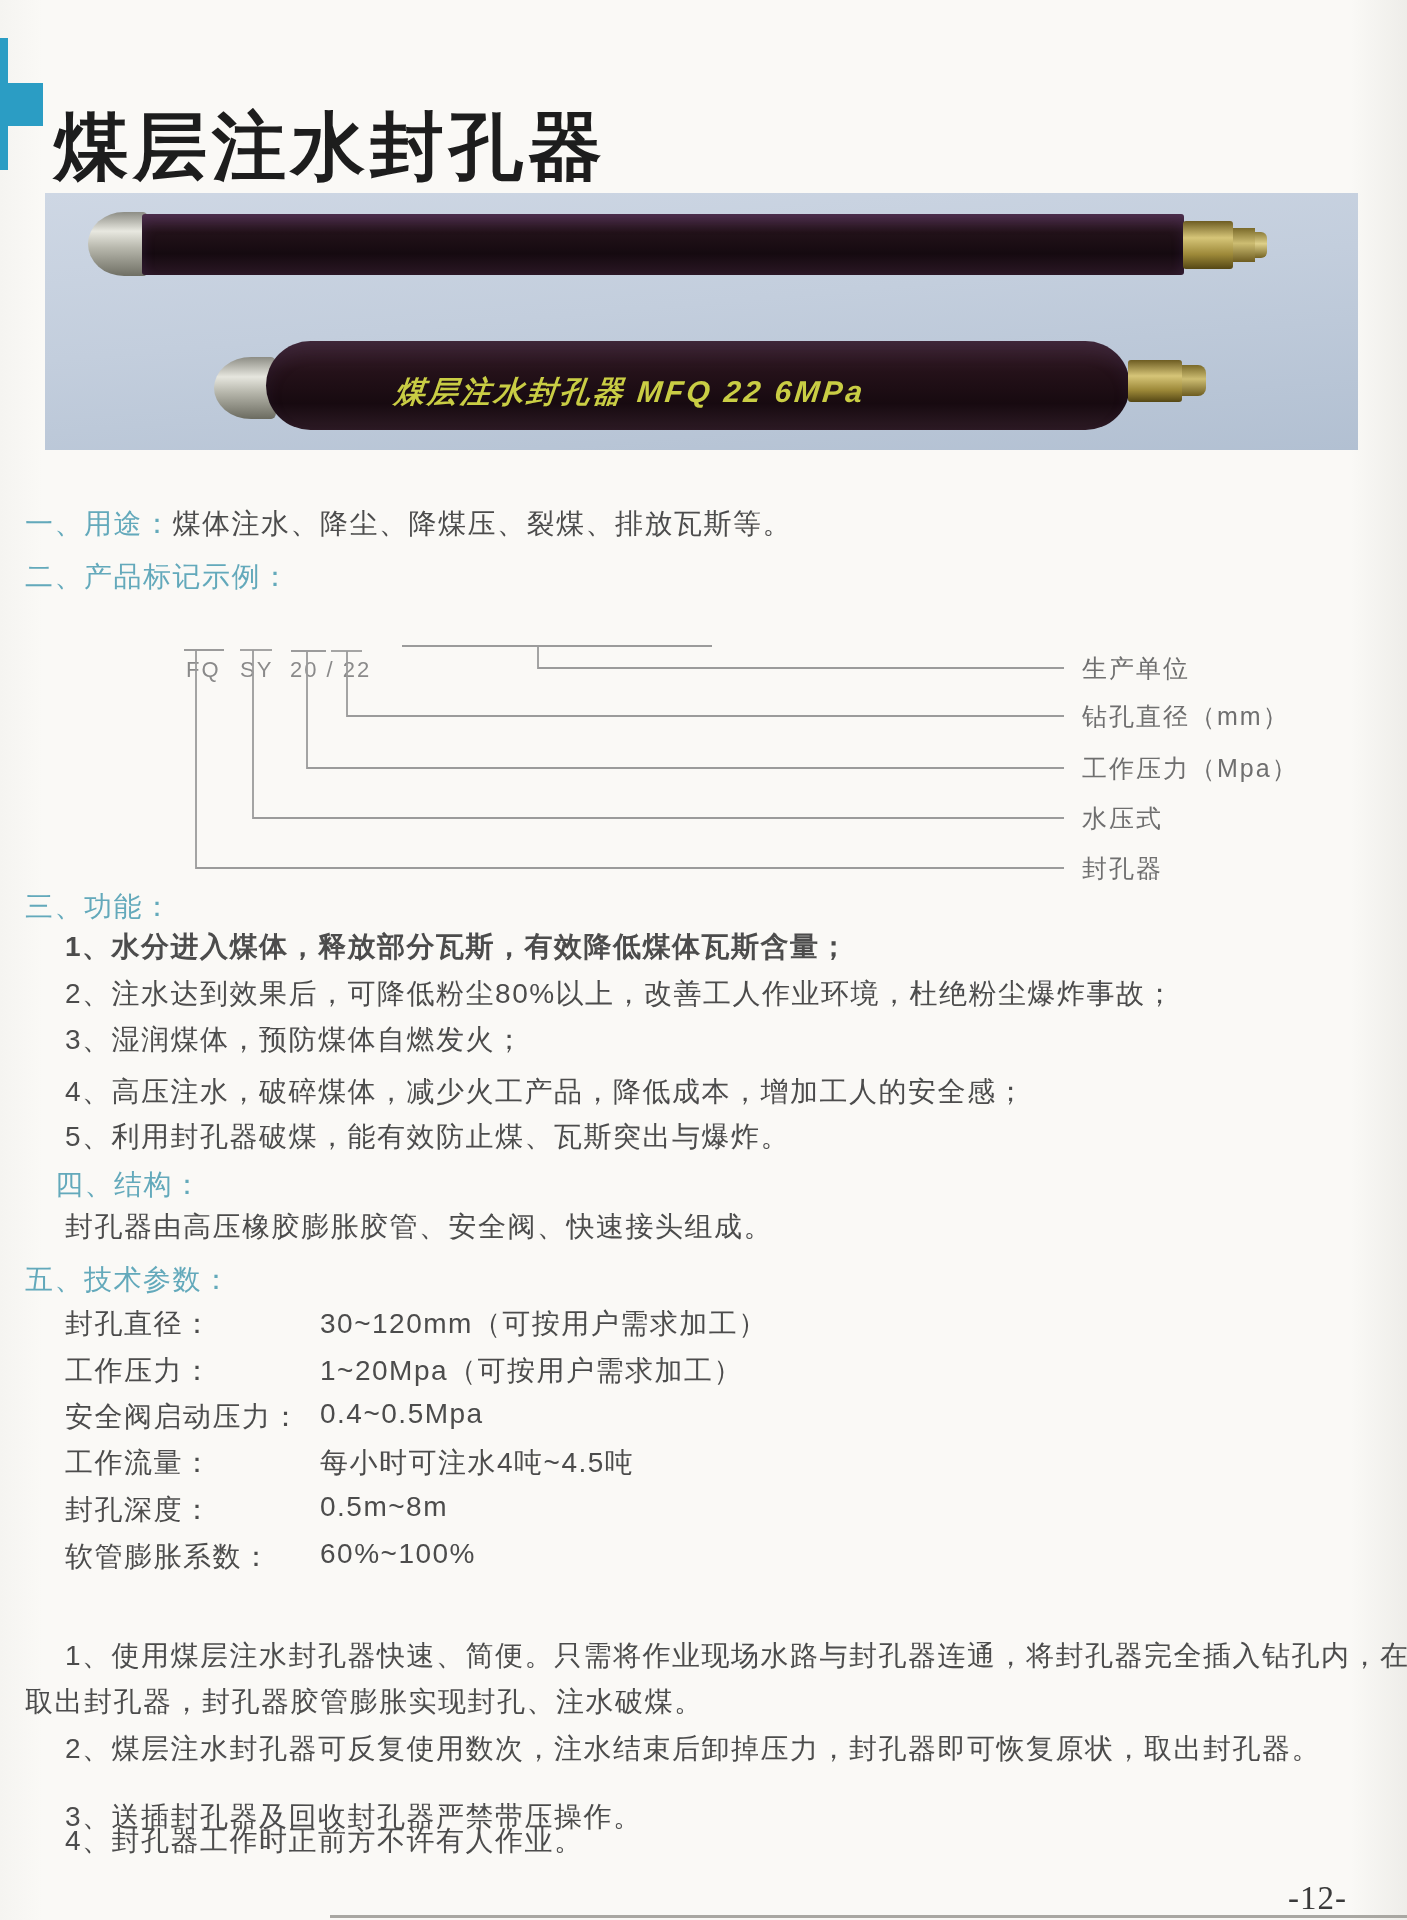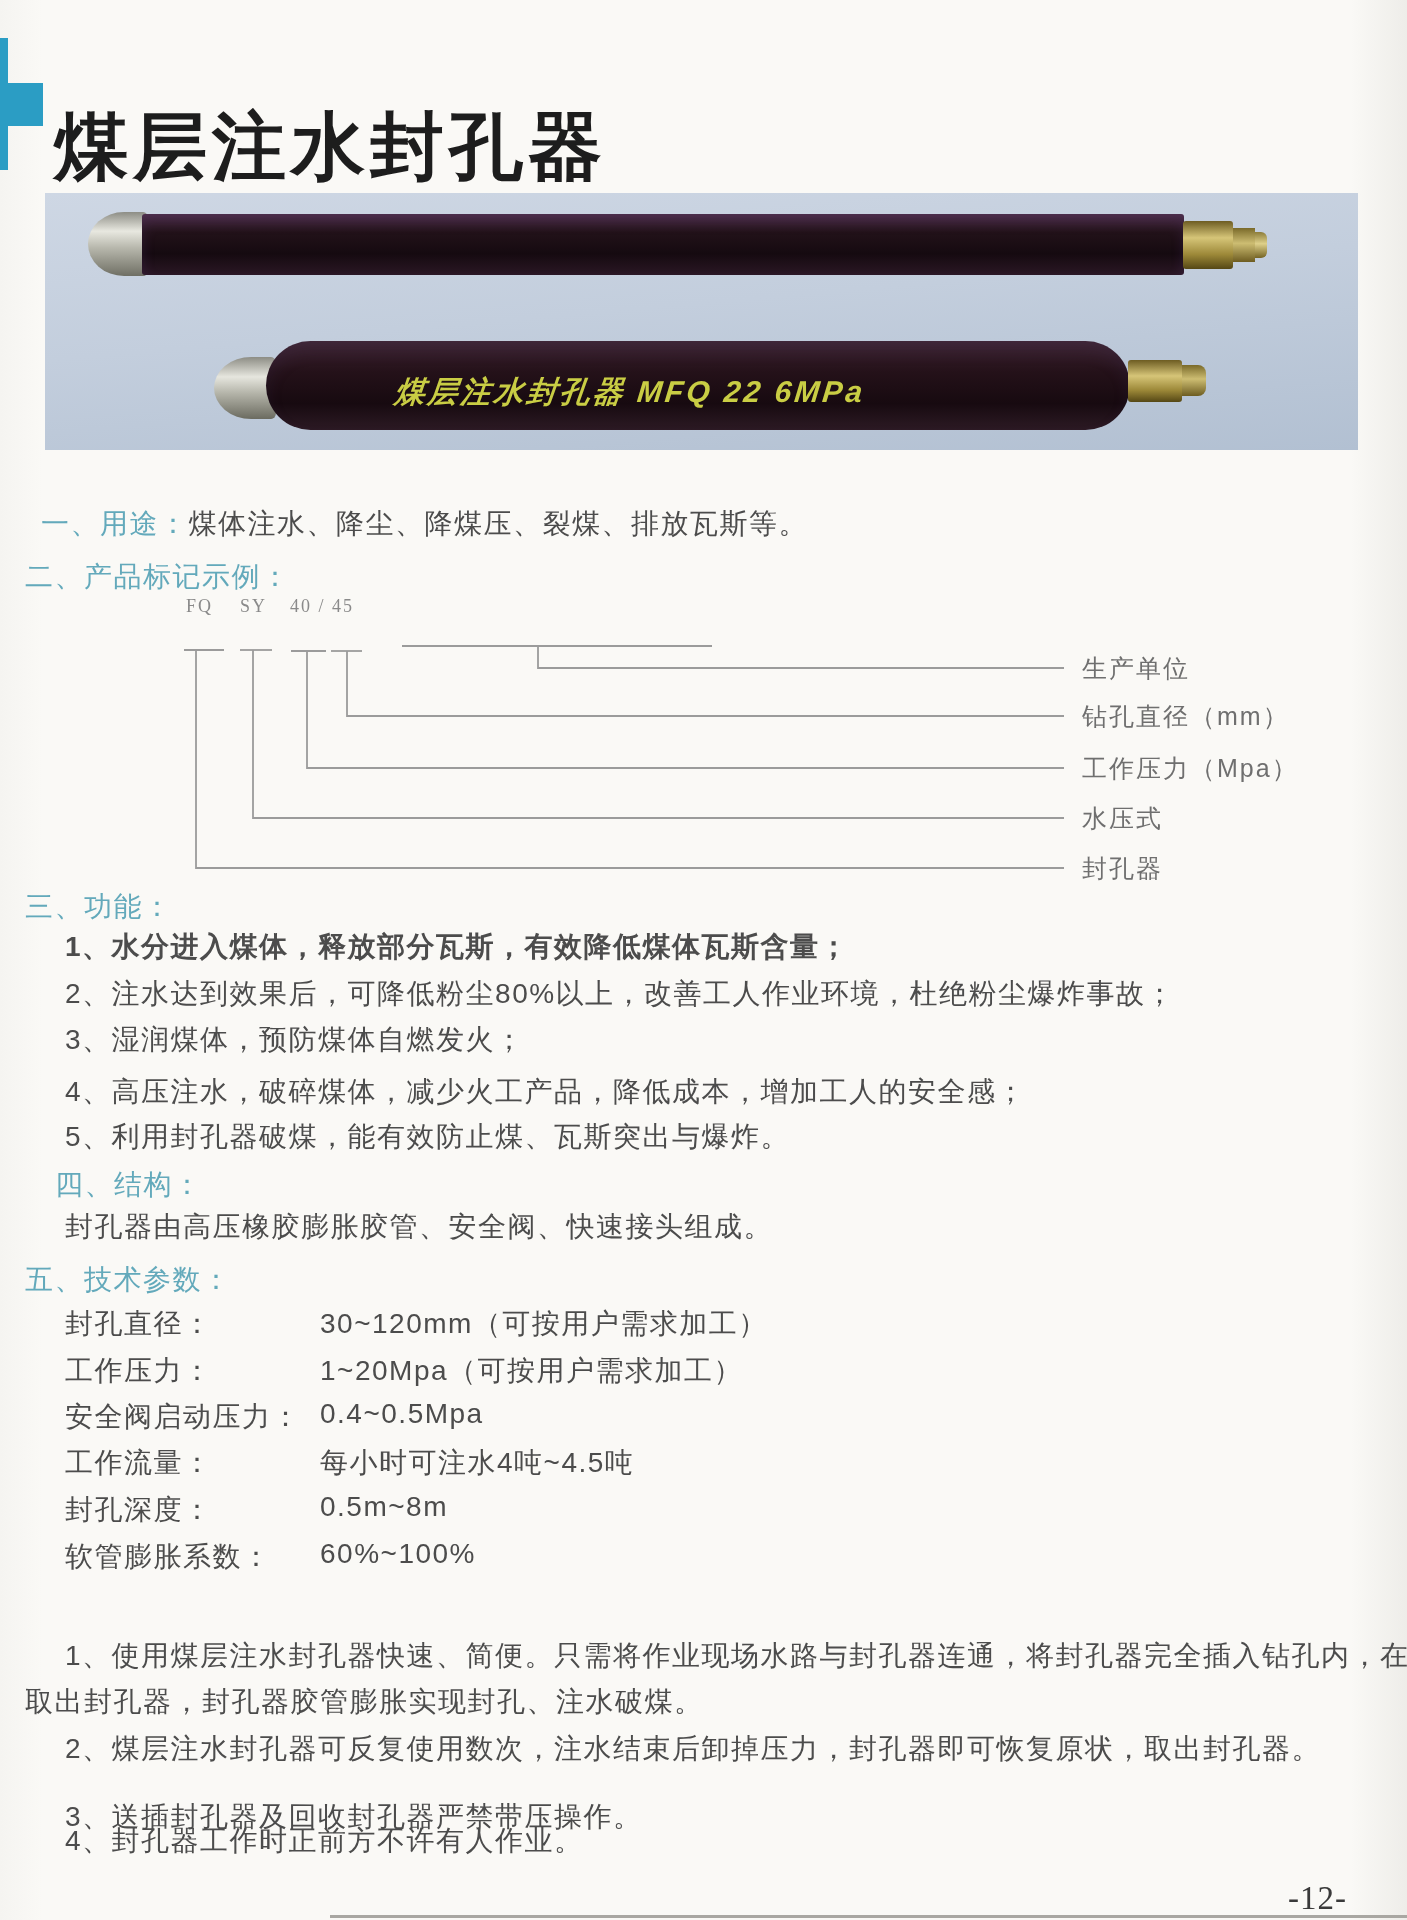--- a/index.html
+++ b/index.html
@@ -60,21 +60,21 @@
   .rod2-conn-b{left:1137px;top:172px;width:24px;height:31px;border-radius:0 8px 8px 0;
     background:linear-gradient(180deg,#7a6a2a,#cdbd72 45%,#6d5c20);}
   
   .line{position:absolute;white-space:nowrap;font-size:28px;letter-spacing:1.5px;color:#4c4c4c;}
   .teal{color:#63a9bb;}
   .indent{left:65px;}
   .flush{left:25px;}
   .param-label{left:65px;text-align:right;}
   .param-value{left:320px;}
   
-  .diagram-code{position:absolute;top:596px;font-size:18px;letter-spacing:2px;color:#8a8a8a;white-space:nowrap;font-family:Liberation Serif, serif;}
+  .diagram-code{position:absolute;top:657px;font-size:22px;letter-spacing:2px;color:#8a8a8a;white-space:nowrap;}
   .diagram-svg{position:absolute;left:0;top:0;pointer-events:none;}
   .diagram-label{position:absolute;left:1082px;font-size:25px;letter-spacing:2px;color:#6f6f6f;white-space:nowrap;}
   
   .page-number{
     position:absolute;left:1288px;top:1880px;
     font-family:"Liberation Serif","DejaVu Serif",serif;
     font-size:33px;color:#3a3a3a;letter-spacing:1px;
   }
   .scan-bottom-edge{position:absolute;left:330px;top:1915px;width:1077px;height:3px;background:#a9a7a2;}
 </style>
@@ -93,29 +93,29 @@
     <div class="rod rod1-conn-a"></div>
     <div class="rod rod1-conn-b"></div>
     <div class="rod rod1-conn-c"></div>
     <div class="rod rod2-tip"></div>
     <div class="rod rod2-body"></div>
     <div class="rod2-label">煤层注水封孔器 MFQ 22 6MPa</div>
     <div class="rod rod2-conn-a"></div>
     <div class="rod rod2-conn-b"></div>
   </div>
 
-  <div class="line flush" style="top:505px;margin-left:16px;">
+  <div class="line flush" style="top:505px;">
     <span class="teal">一、用途：</span><span>煤体注水、降尘、降煤压、裂煤、排放瓦斯等。</span>
   </div>
 
   <div class="line flush teal" style="top:558px;">二、产品标记示例：</div>
 
   <div class="diagram-code" style="left:186px;">FQ</div>
   <div class="diagram-code" style="left:240px;">SY</div>
-  <div class="diagram-code" style="left:290px;">40 / 45</div>
+  <div class="diagram-code" style="left:290px;">20 / 22</div>
 
   <svg class="diagram-svg" width="1407" height="1920" viewBox="0 0 1407 1920">
     <g stroke="#9b9b9b" stroke-width="1.8" fill="none">
       <path d="M184 650 H224"></path>
       <path d="M240 650 H272"></path>
       <path d="M291 651 H326"></path>
       <path d="M331 651 H362"></path>
       <path d="M402 646 H712"></path>
       <path d="M538 646 V668 H1064"></path>
       <path d="M347 651 V716 H1064"></path>

